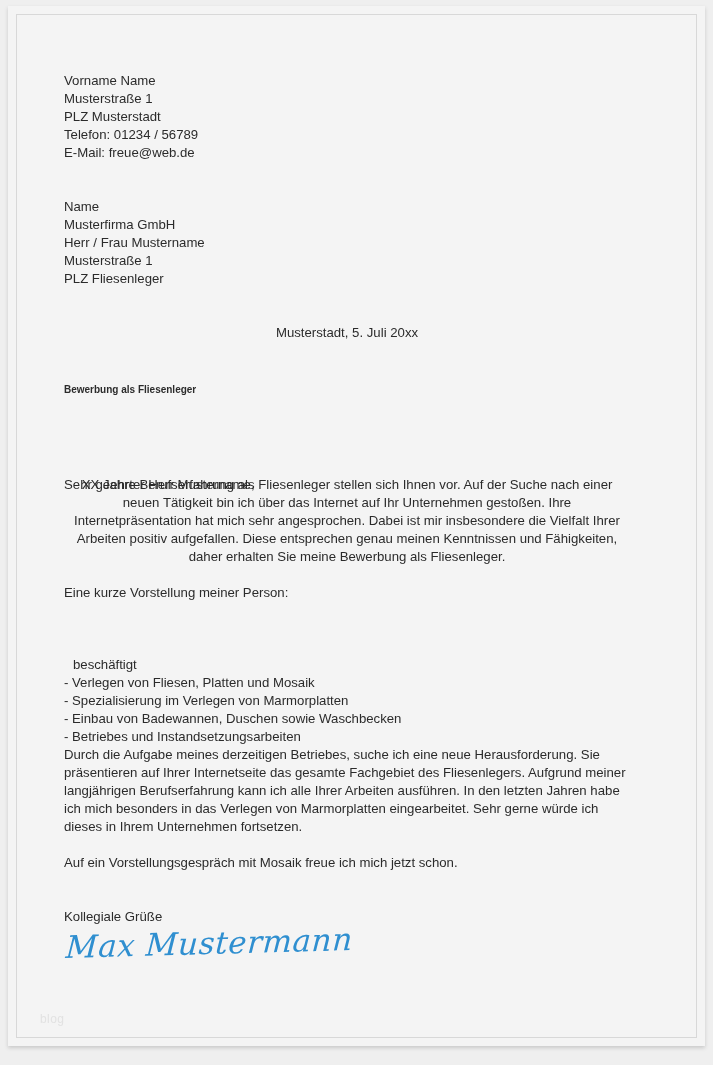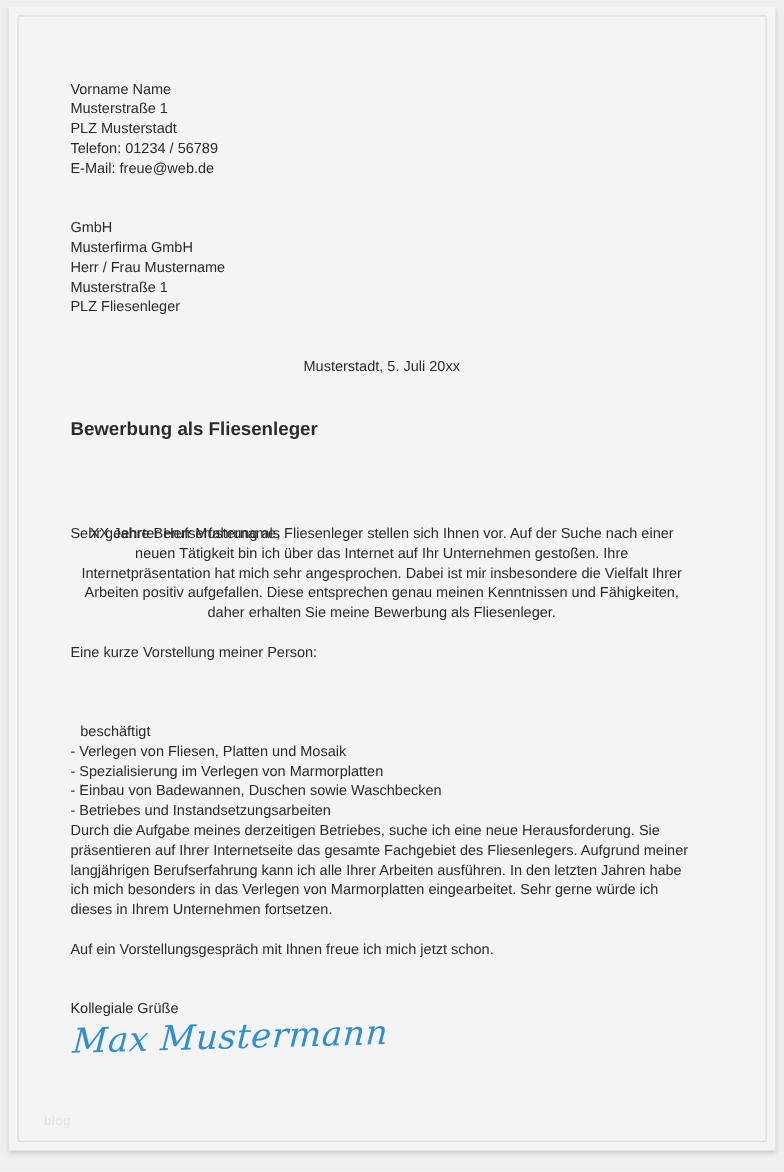--- a/index.html
+++ b/index.html
@@ -67,21 +67,21 @@
     top: 324px;
     left: 0;
     width: 100%;
     text-align: center;
   }
   .subject-line {
     position: absolute;
     top: 381px;
     left: 0;
     font-weight: bold;
-    font-size: 17px;
+    font-size: 10px;
   }
   .salutation {
     position: absolute;
     top: 440px;
     left: 0;
     margin-top: 36px;
   }
   .para-1 {
     position: absolute;
     top: 476px;
@@ -162,21 +162,21 @@
 
   <div class="sender-block">
     <div class="block-line">Vorname Name</div>
     <div class="block-line">Musterstraße 1</div>
     <div class="block-line">PLZ Musterstadt</div>
     <div class="block-line">Telefon: 01234 / 56789</div>
     <div class="block-line">E-Mail: freue@web.de</div>
   </div>
 
   <div class="recipient-block">
-    <div class="block-line">GmbH</div>
+    <div class="block-line">Name</div>
     <div class="block-line">Musterfirma GmbH</div>
     <div class="block-line">Herr / Frau Mustername</div>
     <div class="block-line">Musterstraße 1</div>
     <div class="block-line">PLZ Fliesenleger</div>
   </div>
 
   <div class="date-line">Musterstadt, 5. Juli 20xx</div>
 
   <div class="subject-line">Bewerbung als Fliesenleger</div>
 
@@ -189,21 +189,21 @@
   <div class="bullet-list">
     <div class="bullet-item bullet-cont">beschäftigt</div>
     <div class="bullet-item">- Verlegen von Fliesen, Platten und Mosaik</div>
     <div class="bullet-item">- Spezialisierung im Verlegen von Marmorplatten</div>
     <div class="bullet-item">- Einbau von Badewannen, Duschen sowie Waschbecken</div>
     <div class="bullet-item">- Betriebes und Instandsetzungsarbeiten</div>
   </div>
 
   <div class="para-2">Durch die Aufgabe meines derzeitigen Betriebes, suche ich eine neue Herausforderung. Sie präsentieren auf Ihrer Internetseite das gesamte Fachgebiet des Fliesenlegers. Aufgrund meiner langjährigen Berufserfahrung kann ich alle Ihrer Arbeiten ausführen. In den letzten Jahren habe ich mich besonders in das Verlegen von Marmorplatten eingearbeitet. Sehr gerne würde ich dieses in Ihrem Unternehmen fortsetzen.</div>
 
-  <div class="para-3">Auf ein Vorstellungsgespräch mit Ihnen freue ich mich jetzt schon.</div>
+  <div class="para-3">Auf ein Vorstellungsgespräch mit Mosaik freue ich mich jetzt schon.</div>
 
   <div class="closing-line">Kollegiale Grüße</div>
 
   <div class="signature">Max Mustermann</div>
 
 </div>
 
 <div class="watermark">blog</div>
 
 </body></html>

